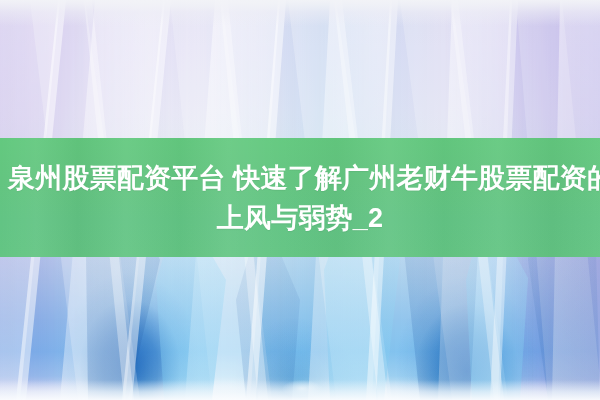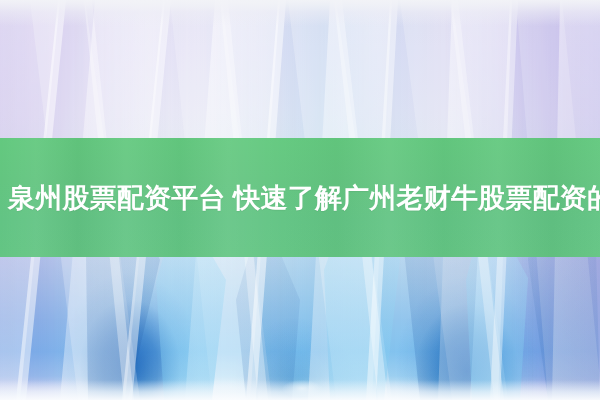--- a/index.html
+++ b/index.html
@@ -238,16 +238,17 @@
     </svg>
   </div>
 
   <div class="blotch"></div>
   <div class="fade-top"></div>
   <div class="fade-bottom"></div>
 
   <div class="banner">
     <div class="banner-inner">
       <span class="ln">泉州股票配资平台 快速了解广州老财牛股票配资的</span>
+      <span class="ln">上风与弱势_2</span>
     </div>
   </div>
 
 </div>
 
 </body></html>

